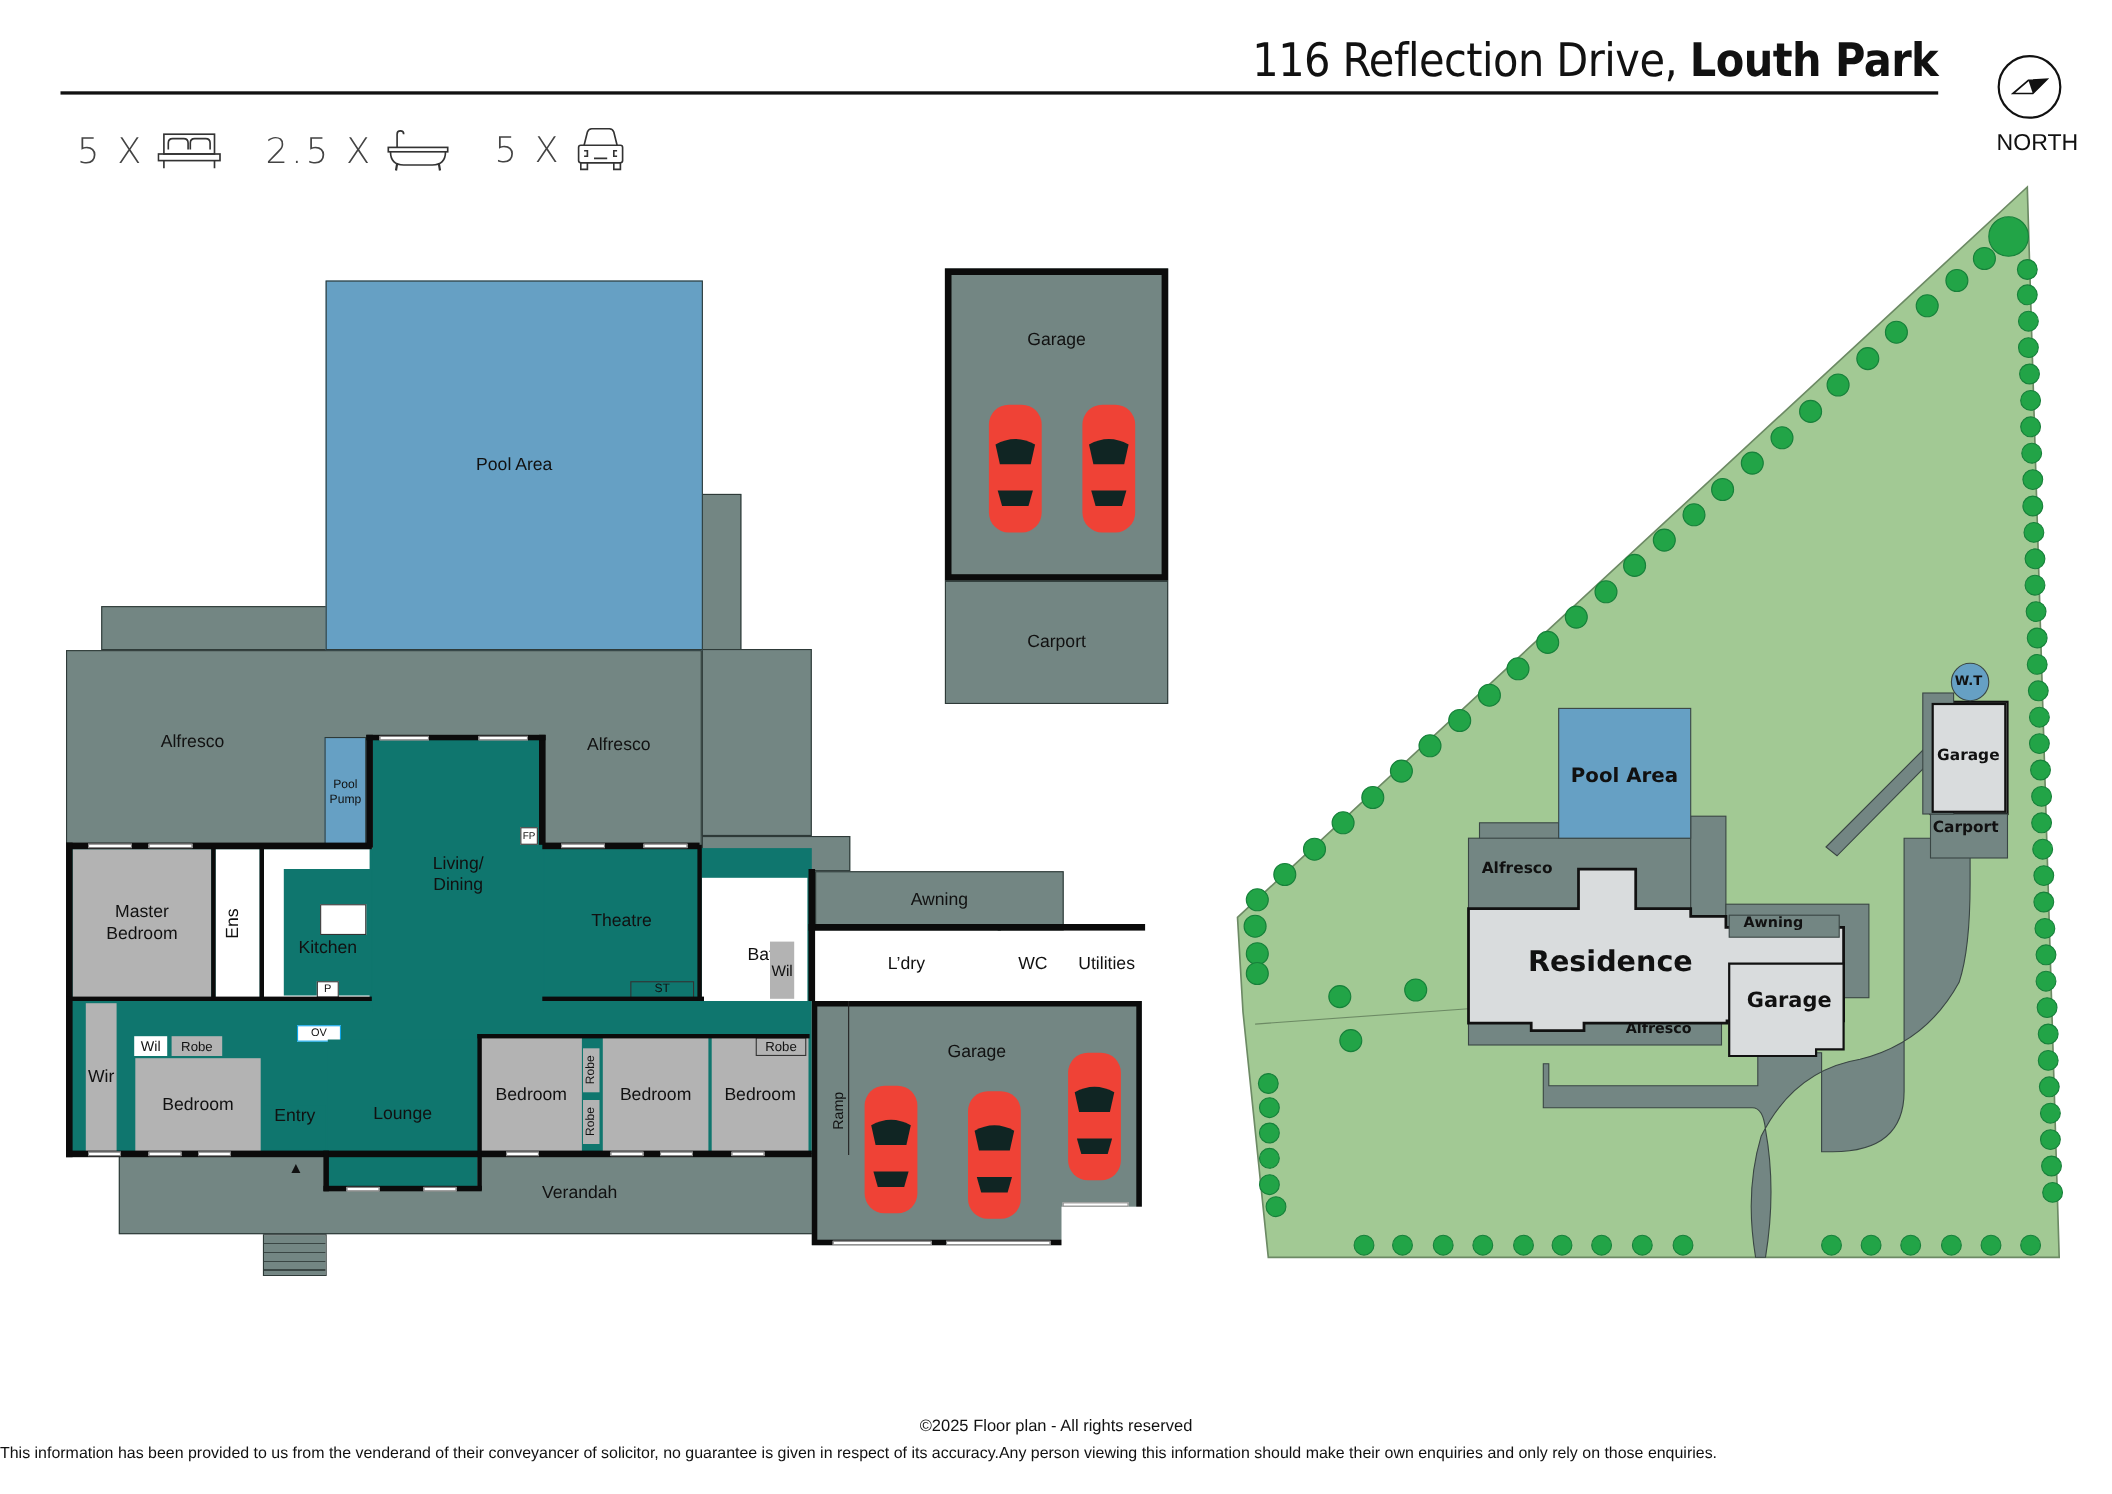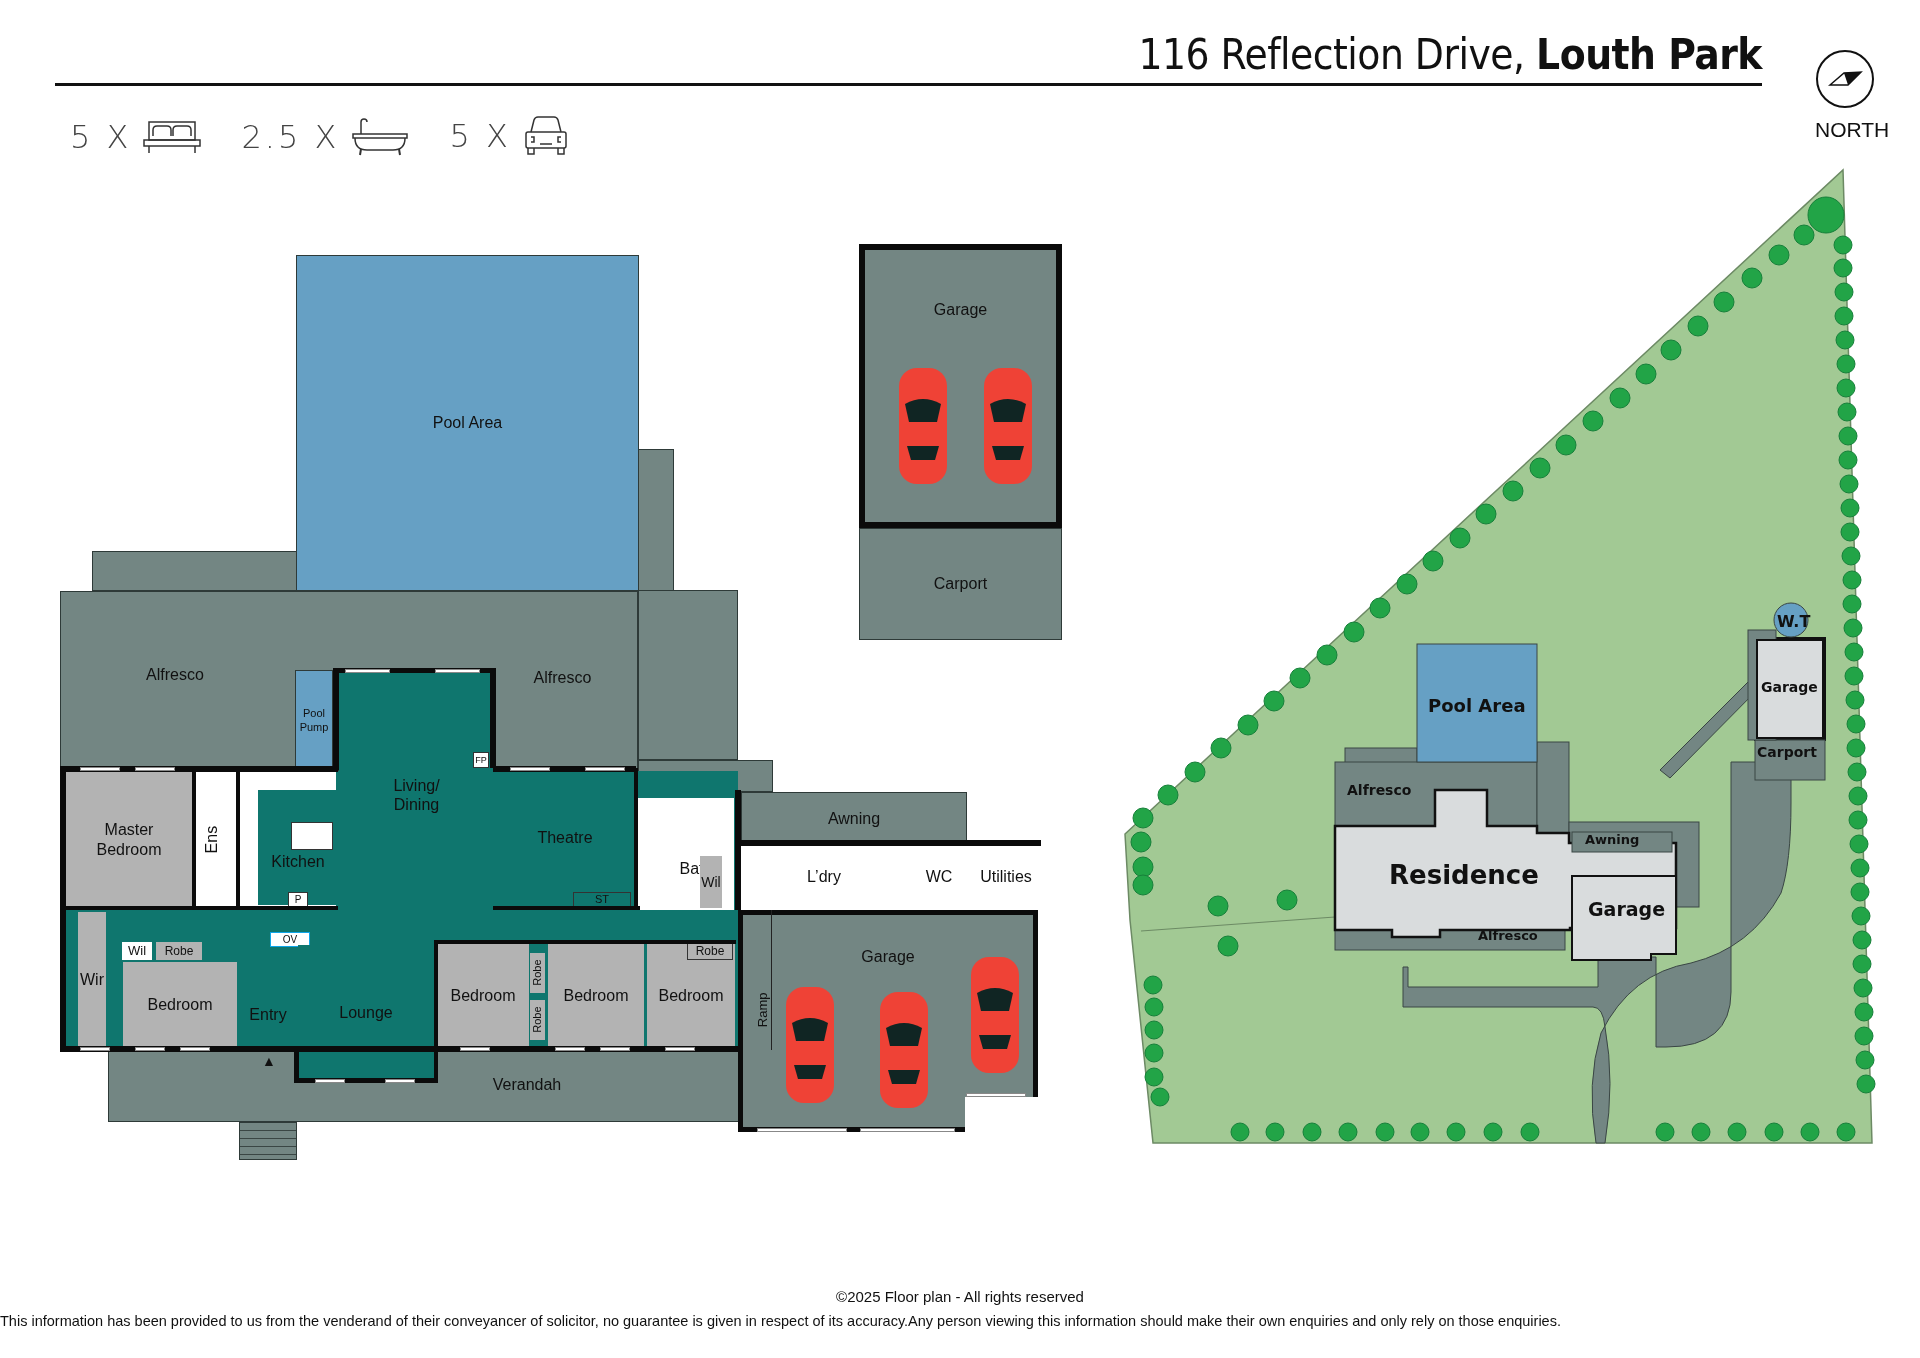--- a/index.html
+++ b/index.html
@@ -399,18 +399,18 @@
       <circle cx="1866" cy="1084" r="9"></circle>
   </g>
 </svg>
 
 <div class="site-lbl" style="left:1428px;top:695px;font-size:18px;">Pool Area</div>
 <div class="site-lbl" style="left:1347px;top:782px;font-size:14px;">Alfresco</div>
 <div class="site-lbl" style="left:1389px;top:860px;font-size:26px;">Residence</div>
 <div class="site-lbl" style="left:1585px;top:832px;font-size:13px;">Awning</div>
 <div class="site-lbl" style="left:1588px;top:898px;font-size:19px;">Garage</div>
 <div class="site-lbl" style="left:1478px;top:928px;font-size:13px;">Alfresco</div>
-<div class="site-lbl" style="left:1777px;top:612px;font-size:16px;">W.T</div>
+<div class="site-lbl" style="left:1777px;top:612px;font-size:12px;">W.T</div>
 <div class="site-lbl" style="left:1761px;top:679px;font-size:14px;">Garage</div>
 <div class="site-lbl" style="left:1757px;top:744px;font-size:14px;">Carport</div>
 
 <div class="footer1">©2025 Floor plan  - All rights reserved</div>
 <div class="footer2">This information has been provided to us from the venderand of their conveyancer of solicitor, no guarantee is given in respect of its accuracy.Any person viewing this information should make their own enquiries and only rely on those enquiries.</div>
 
 </body></html>

